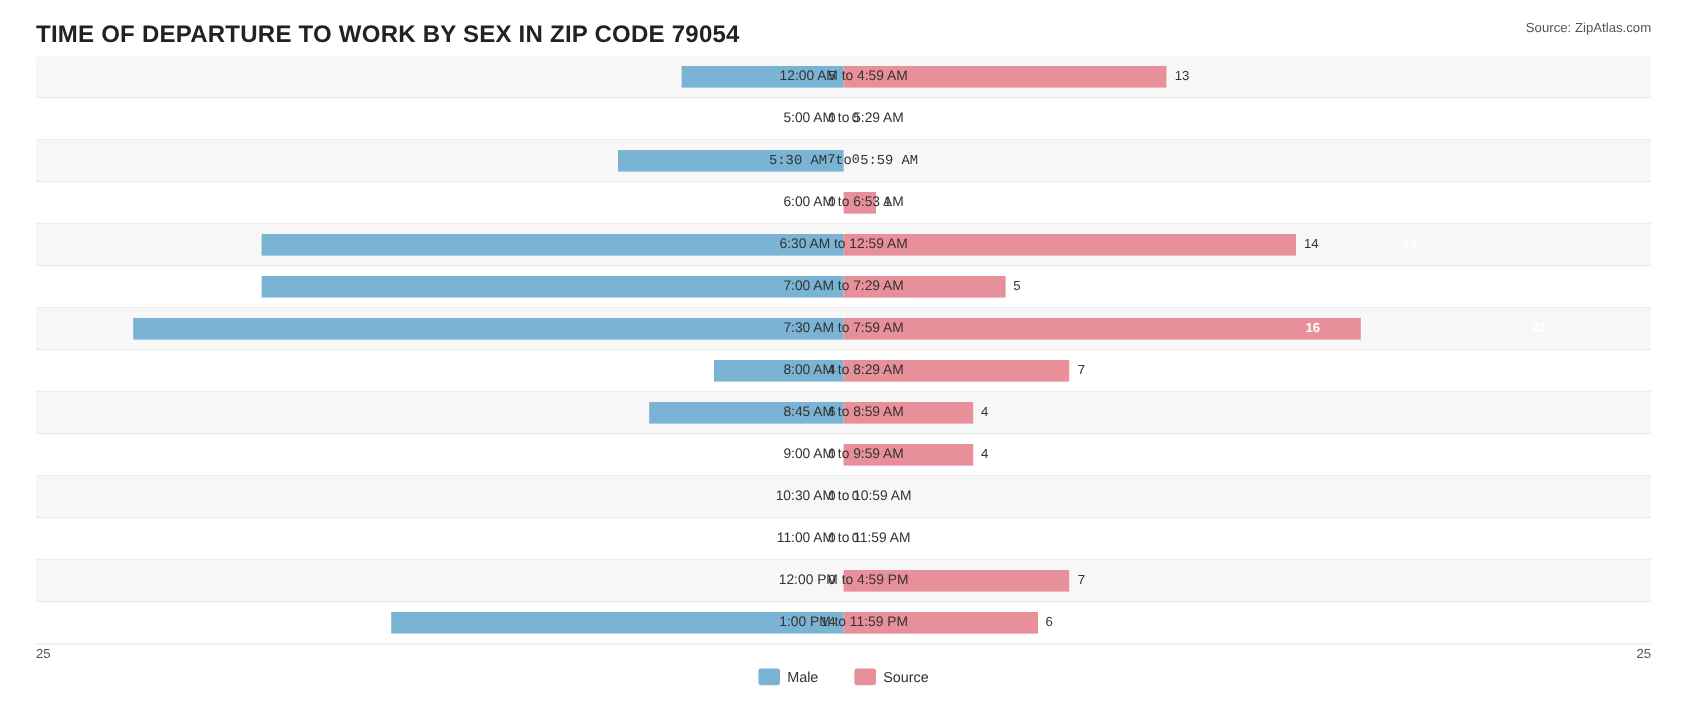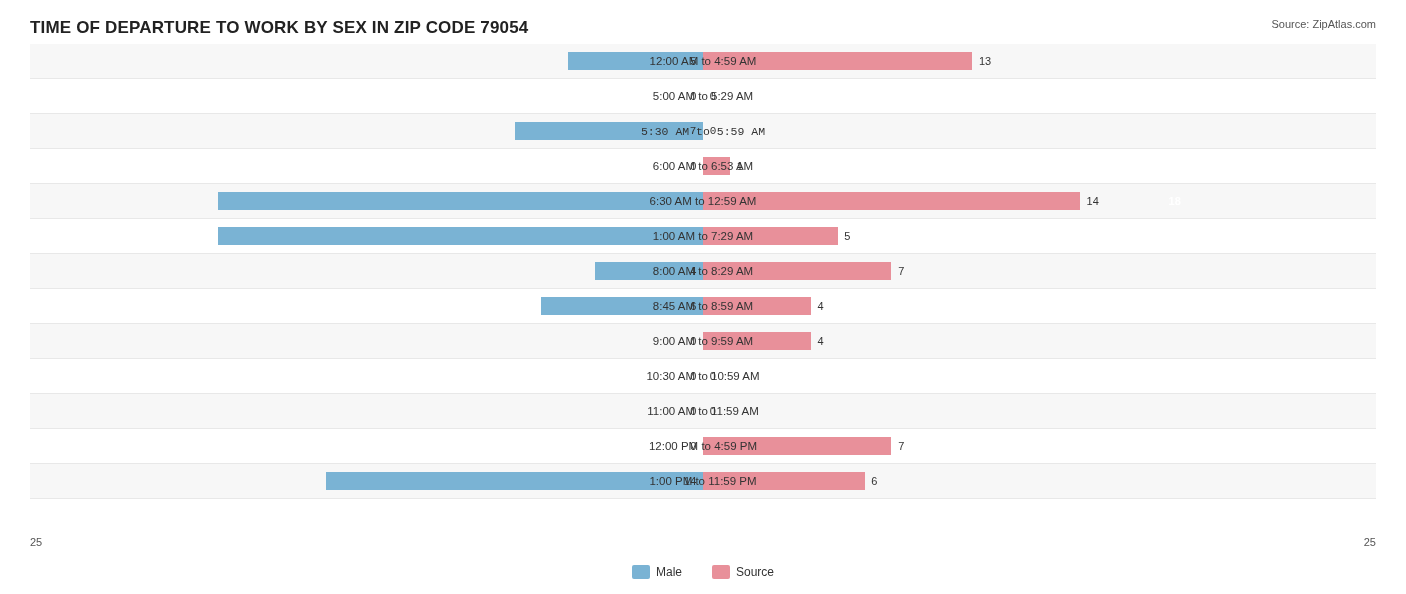--- a/index.html
+++ b/index.html
@@ -11,21 +11,21 @@
       overflow: hidden;
     }
     .chart-container {
       width: 1406px;
       height: 594px;
       padding: 18px 30px 40px 30px;
       position: relative;
       background: #fff;
     }
     .chart-title {
-      font-size: 17px;
+      font-size: 20px;
       font-weight: bold;
       color: #222;
       margin-bottom: 6px;
       letter-spacing: 0.01em;
     }
     .source-text {
       position: absolute;
       top: 18px;
       right: 30px;
       font-size: 11px;
@@ -101,21 +101,20 @@
       align-items: center;
       gap: 30px;
       margin-top: 6px;
     }
     .legend-item {
       display: flex;
       align-items: center;
       gap: 6px;
       font-size: 12px;
       color: #333;
-      margin-top: 11px;
     }
     .legend-box {
       width: 18px;
       height: 14px;
       border-radius: 2px;
     }
     .axis-labels {
       display: flex;
       justify-content: space-between;
       font-size: 11px;
@@ -157,25 +156,32 @@
         <div class="val-female" style="left: 52.5%; color: rgb(51, 51, 51);">1</div>
       </div>
       <div class="row" style="height: 35px;">
         <div class="center-label">6:30 AM to 12:59 AM</div>
         <div class="bar-male" style="width: 36%;"></div>
         <div class="val-male" style="right: 14.5%; color: rgb(255, 255, 255); font-weight: bold; font-size: 11px;">18</div>
         <div class="bar-female" style="width: 28%;"></div>
         <div class="val-female" style="left: 78.5%; color: rgb(51, 51, 51);">14</div>
       </div>
       <div class="row" style="height: 35px;">
-        <div class="center-label">1:00 AM to 7:29 AM</div>
+        <div class="center-label">7:00 AM to 7:29 AM</div>
         <div class="bar-male" style="width: 36%;"></div>
         <div class="val-male" style="right: 14.5%; color: rgb(255, 255, 255); font-weight: bold; font-size: 11px;">18</div>
         <div class="bar-female" style="width: 10%;"></div>
         <div class="val-female" style="left: 60.5%; color: rgb(51, 51, 51);">5</div>
+      </div>
+      <div class="row" style="height: 35px;">
+        <div class="center-label">7:30 AM to 7:59 AM</div>
+        <div class="bar-male" style="width: 44%;"></div>
+        <div class="val-male" style="right: 6.5%; color: rgb(255, 255, 255); font-weight: bold; font-size: 11px;">22</div>
+        <div class="bar-female" style="width: 32%;"></div>
+        <div class="val-female" style="left: 79.5%; color: rgb(255, 255, 255); font-weight: bold; font-size: 11px; transform: translate(-100%, -50%);">16</div>
       </div>
       <div class="row" style="height: 35px;">
         <div class="center-label">8:00 AM to 8:29 AM</div>
         <div class="bar-male" style="width: 8%;"></div>
         <div class="val-male" style="right: 50.5%; color: rgb(51, 51, 51);">4</div>
         <div class="bar-female" style="width: 14%;"></div>
         <div class="val-female" style="left: 64.5%; color: rgb(51, 51, 51);">7</div>
       </div>
       <div class="row" style="height: 35px;">
         <div class="center-label">8:45 AM to 8:59 AM</div>

